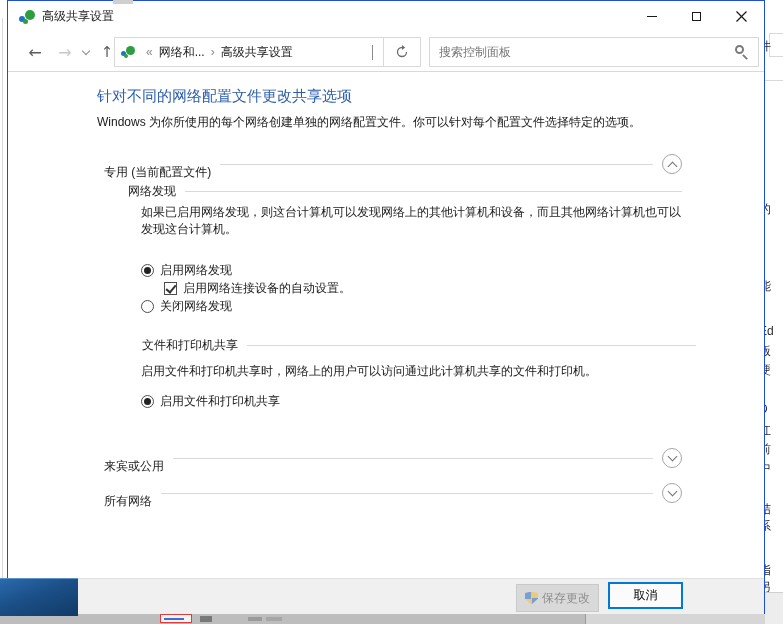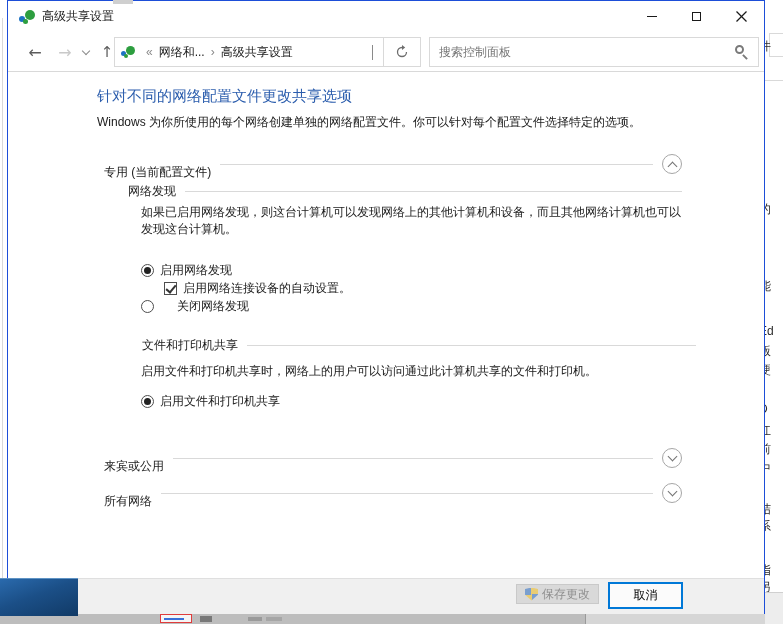--- a/index.html
+++ b/index.html
@@ -95,21 +95,21 @@
   .opt { position:absolute; display:flex; align-items:center; height:16px; font-size:12px; color:#1a1a1a; }
   .radio { width:13px; height:13px; border:1px solid #4d4d4d; border-radius:50%; margin-right:6px; flex:none;
            display:flex; align-items:center; justify-content:center; background:#fff; }
   .radio.sel::after { content:""; width:7px; height:7px; border-radius:50%; background:#222; }
   .checkbox { width:13px; height:13px; border:1px solid #4d4d4d; background:#fff; margin-right:6px; flex:none; position:relative; }
   .checkbox.chk::after { content:""; position:absolute; left:3px; top:0px; width:4px; height:8px;
                          border-right:2px solid #333; border-bottom:2px solid #333; transform:rotate(40deg); }
 
   
   .footer { position:absolute; left:0; top:577px; width:100%; height:36px; background:#f0f0f0; border-top:1px solid #dfdfdf; }
-  .btn-save { position:absolute; left:508px; top:5px; width:83px; height:20px; background:#d9d9d9; border:1px solid #c9c9c9;
+  .btn-save { position:absolute; left:508px; top:5px; width:83px; height:28px; background:#d9d9d9; border:1px solid #c9c9c9;
               color:#8f8f8f; font-size:12px; display:flex; align-items:center; justify-content:center;
               font-family:"Liberation Sans","DejaVu Sans",sans-serif; }
   .shield { width:13px; height:13px; margin-right:4px; opacity:.6; flex:none;
             background:conic-gradient(#f4c430 0 90deg,#3b78c8 0 180deg,#f4c430 0 270deg,#3b78c8 0 360deg);
             clip-path:polygon(50% 0,100% 12%,100% 55%,50% 100%,0 55%,0 12%); }
   .btn-cancel { position:absolute; left:600px; top:3px; width:75px; height:27px; background:#fbfbfb;
                 border:2px solid #0078d7; color:#000; font-size:12px; display:flex; align-items:center; justify-content:center;
                 font-family:"Liberation Sans","DejaVu Sans",sans-serif; }
 </style>
 </head>
@@ -229,21 +229,21 @@
   <div class="desc" style="left:133px; top:203px; width:545px;">如果已启用网络发现，则这台计算机可以发现网络上的其他计算机和设备，而且其他网络计算机也可以发现这台计算机。</div>
 
   <div class="opt" style="left:133px; top:261px;">
     <span class="radio sel"></span>
     <span>启用网络发现</span>
   </div>
   <div class="opt" style="left:156px; top:279px;">
     <span class="checkbox chk"></span>
     <span>启用网络连接设备的自动设置。</span>
   </div>
-  <div class="opt" style="left:133px; top:297px;gap:17px;">
+  <div class="opt" style="left:133px; top:297px;">
     <span class="radio"></span>
     <span>关闭网络发现</span>
   </div>
 
   <div class="grp-row" style="left:120px; top:335px; width:554px;margin-left:14px;">
     <span class="t">文件和打印机共享</span>
     <span class="rule"></span>
   </div>
   <div class="desc" style="left:133px; top:362px; width:560px;">启用文件和打印机共享时，网络上的用户可以访问通过此计算机共享的文件和打印机。</div>
 

